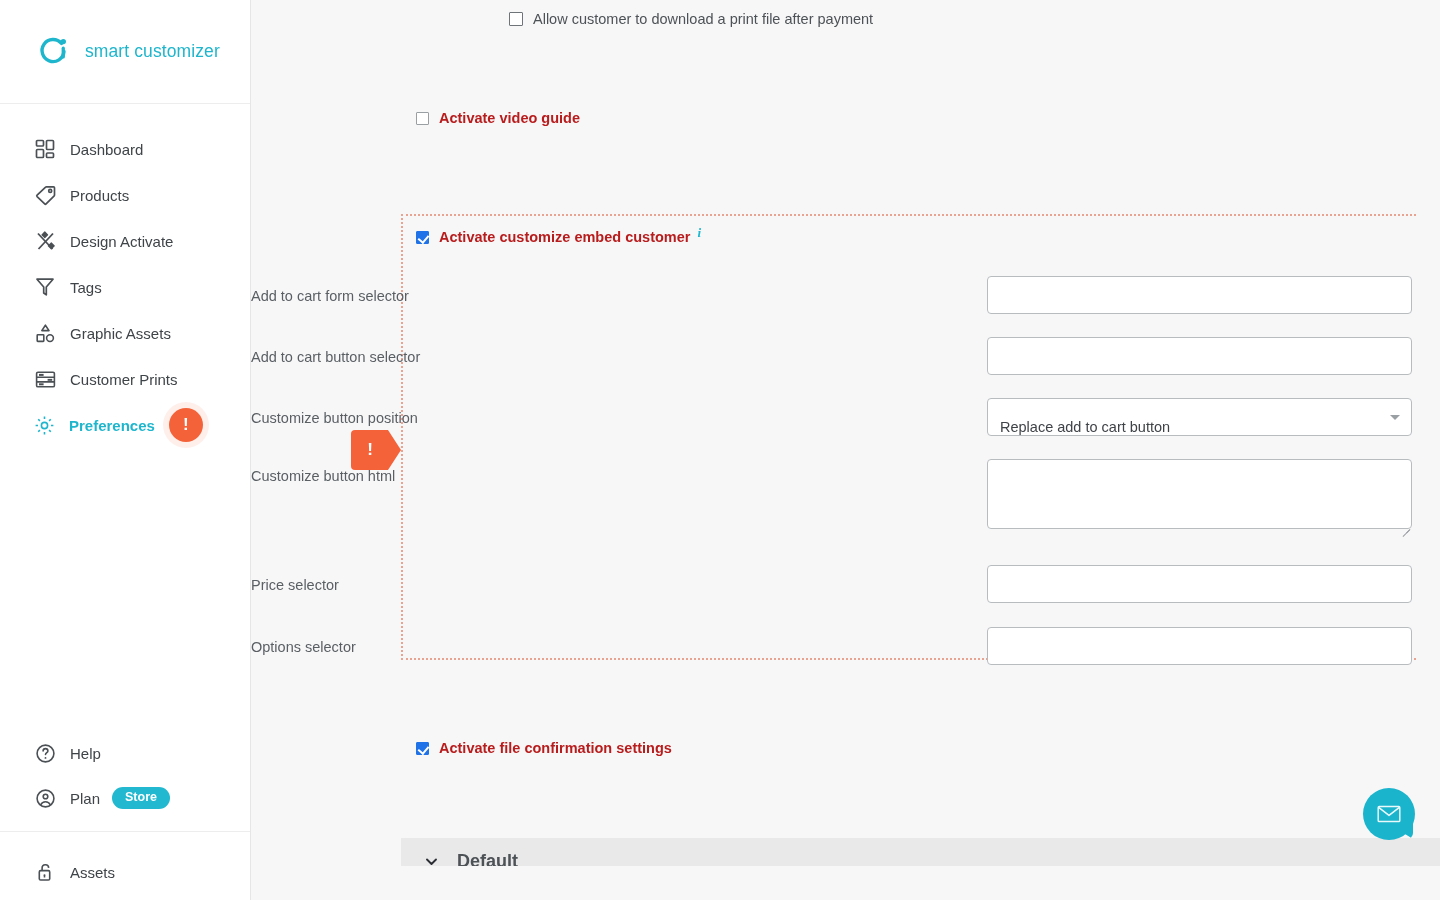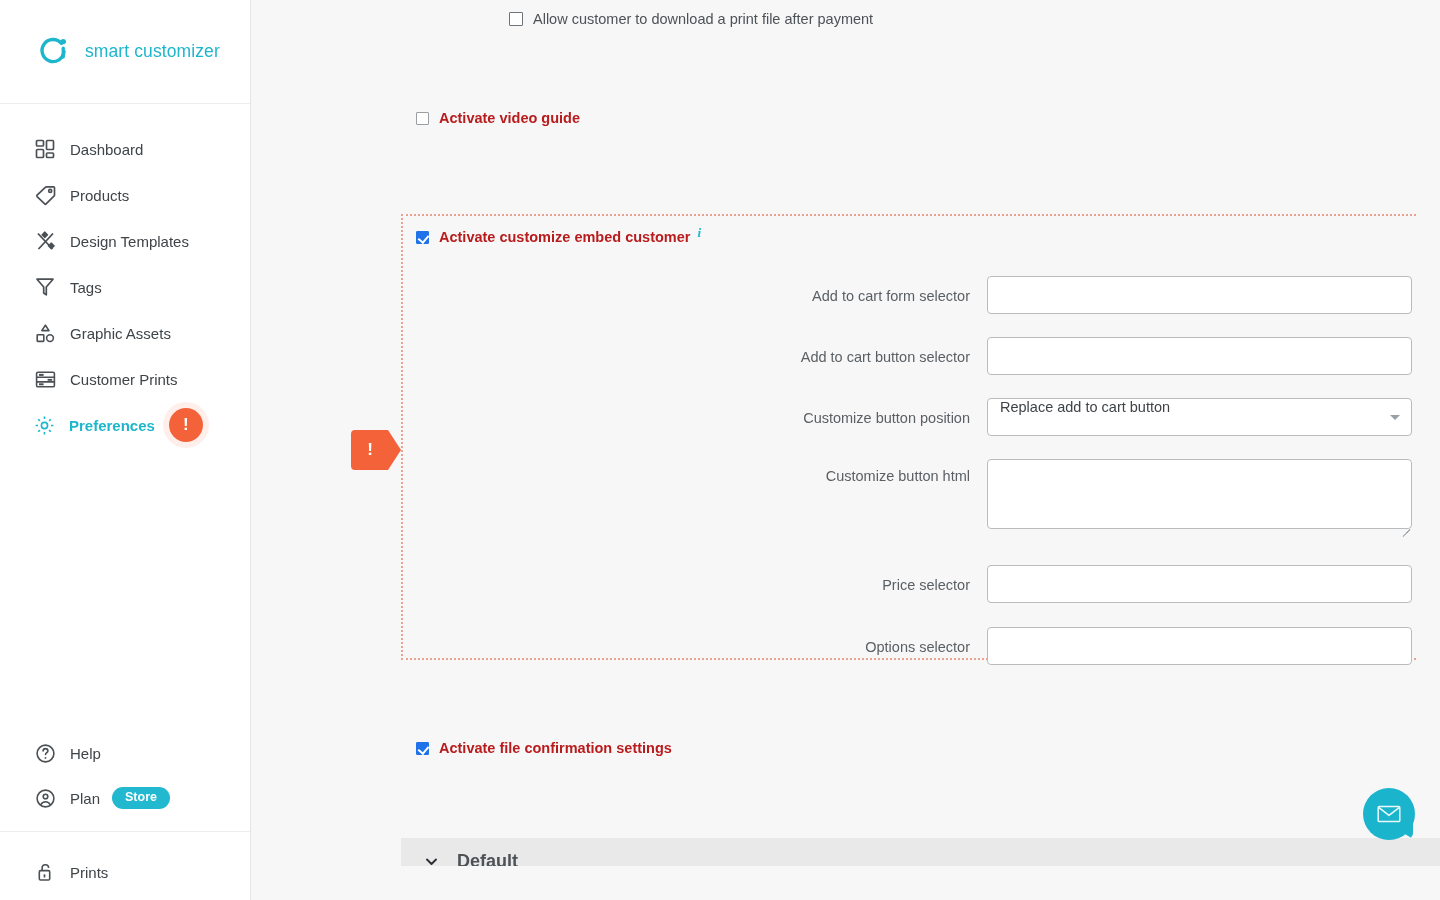--- a/index.html
+++ b/index.html
@@ -152,21 +152,20 @@
   }
 
   
   #form {
     position: absolute; left: 0; top: 276px;
     width: 1189px;
   }
   .frow { display: flex; align-items: flex-start; margin-bottom: 21px; }
   .frow .flabel {
     width: 736px; flex: 0 0 736px;
-    text-align: right;
     padding-right: 17px;
     font-size: 14.5px; color: #5a5f63;
     line-height: 40px;
   }
   .frow.tall .flabel { line-height: 34px; }
   .fctrl { flex: 1 1 auto; }
 
   .tinput, .tselect, .tarea {
     width: 425px;
     border: 1px solid #b8bcbf;
@@ -174,21 +173,21 @@
     background: #fff;
     font-family: "Liberation Sans", sans-serif;
     font-size: 14.5px;
     color: #3f4347;
     outline: none;
   }
   .tinput { height: 38px; padding: 0 12px; }
   .tselect {
     height: 38px; padding: 0 12px;
     -webkit-appearance: none; appearance: none;
-    display: flex; align-items: flex-start;
+    display: flex; align-items: flex-end;
     position: relative; cursor: pointer;
   }
   .tselect .arrow {
     position: absolute; right: 11px; top: 50%;
     margin-top: -2px;
     width: 0; height: 0;
     border-left: 5px solid transparent;
     border-right: 5px solid transparent;
     border-top: 5px solid #9a9fa3;
   }
@@ -288,21 +287,21 @@
 
       <div class="nav-item">
         <span class="ico">
           <svg width="21" height="21" viewBox="0 0 21 21" fill="none" stroke="#4b5055" stroke-width="1.8">
             <path d="M3 2.5 L17.5 18"></path>
             <path d="M18 2.5 L3.5 18"></path>
             <rect x="7.2" y="1.2" width="5.2" height="5.2" rx=".6" transform="rotate(45 9.8 3.8)" fill="#4b5055" stroke="none"></rect>
             <rect x="13.6" y="12.2" width="5.4" height="5.4" rx=".6" transform="rotate(45 16.3 14.9)" fill="#4b5055" stroke="none"></rect>
           </svg>
         </span>
-        <span class="lbl">Design Templates</span>
+        <span class="lbl">Design Activate</span>
       </div>
 
       <div class="nav-item">
         <span class="ico">
           <svg width="20" height="20" viewBox="0 0 20 20" fill="none" stroke="#4b5055" stroke-width="1.7">
             <path d="M2 2.2h16L11.3 10v7.8L8.7 16V10z" stroke-linejoin="round"></path>
           </svg>
         </span>
         <span class="lbl">Tags</span>
       </div>
@@ -371,21 +370,21 @@
 
       <div class="nav-item" style="height:56px">
         <span class="ico">
           <svg width="21" height="21" viewBox="0 0 21 21" fill="none" stroke="#4b5055" stroke-width="1.6">
             <rect x="4.3" y="8.6" width="10.4" height="9.4" rx="1.3"></rect>
             <path d="M7.1 8.6V6.2a3.3 3.3 0 0 1 6.6-.3"></path>
             <circle cx="9.5" cy="13.3" r="1.05" fill="#4b5055" stroke="none"></circle>
             <path d="M9.5 14v1.5"></path>
           </svg>
         </span>
-        <span class="lbl">Prints</span>
+        <span class="lbl">Assets</span>
       </div>
     </div>
   </aside>
 
   <section id="main">
 
     <div id="row-download" class="row-center">
       <span class="cb"></span>
       <span class="cb-label">Allow customer to download a print file after payment</span>
     </div>

